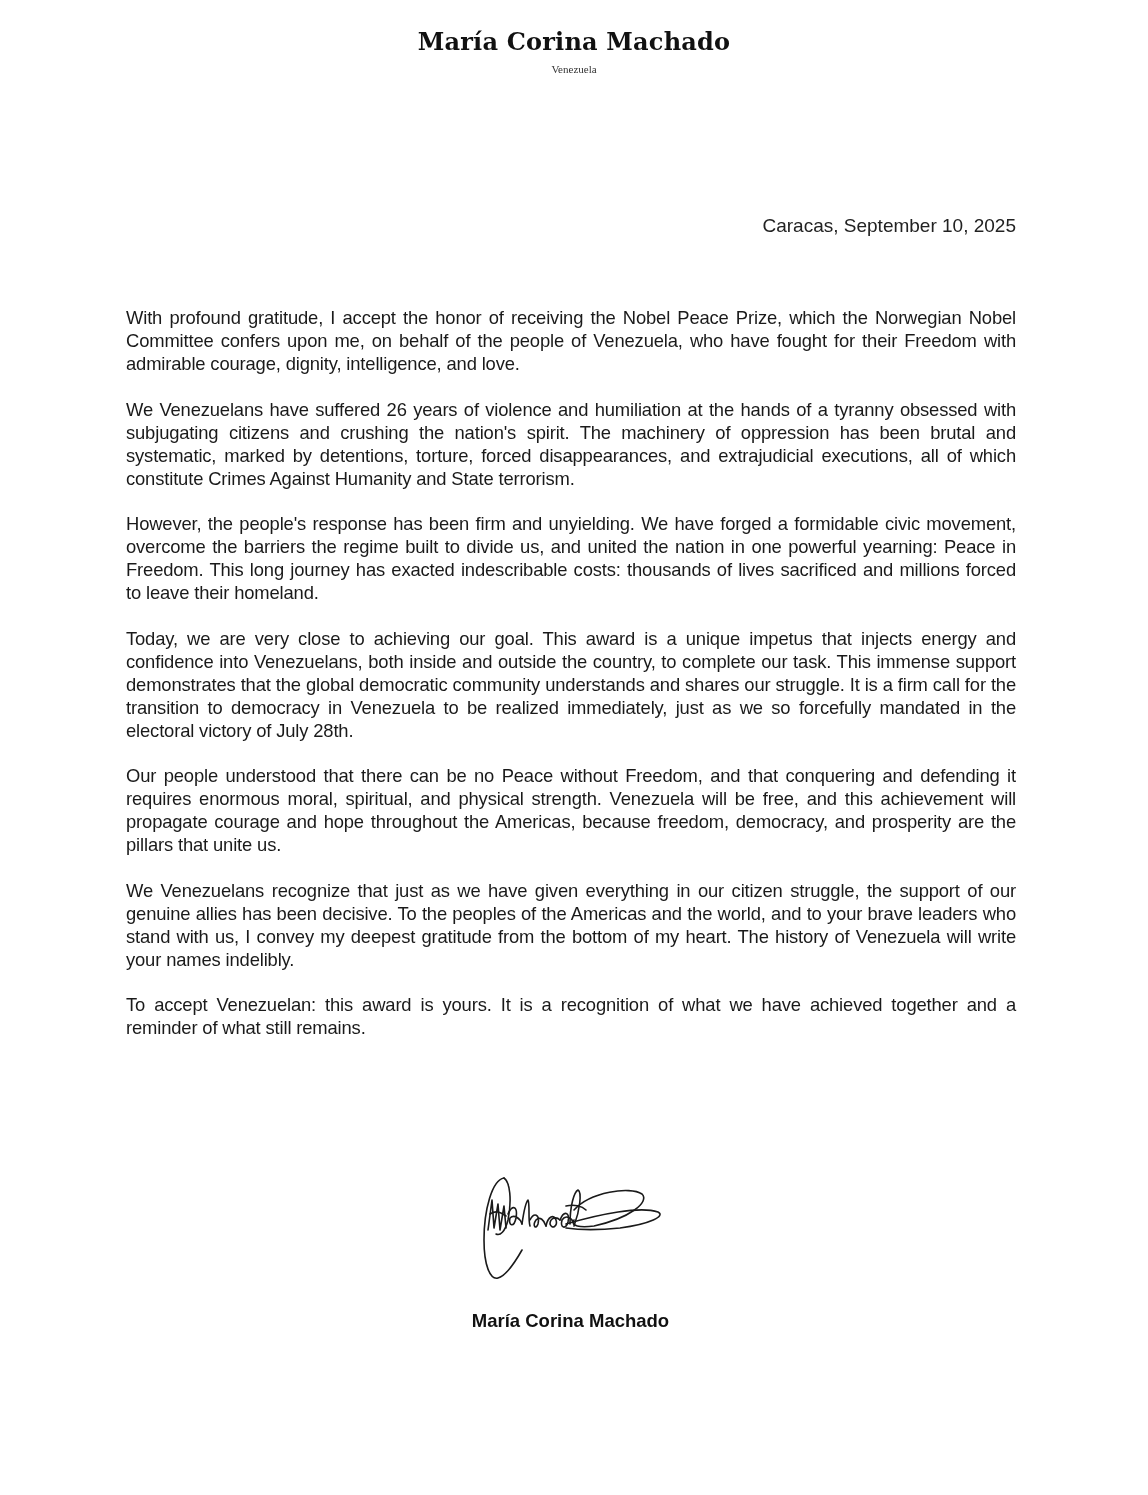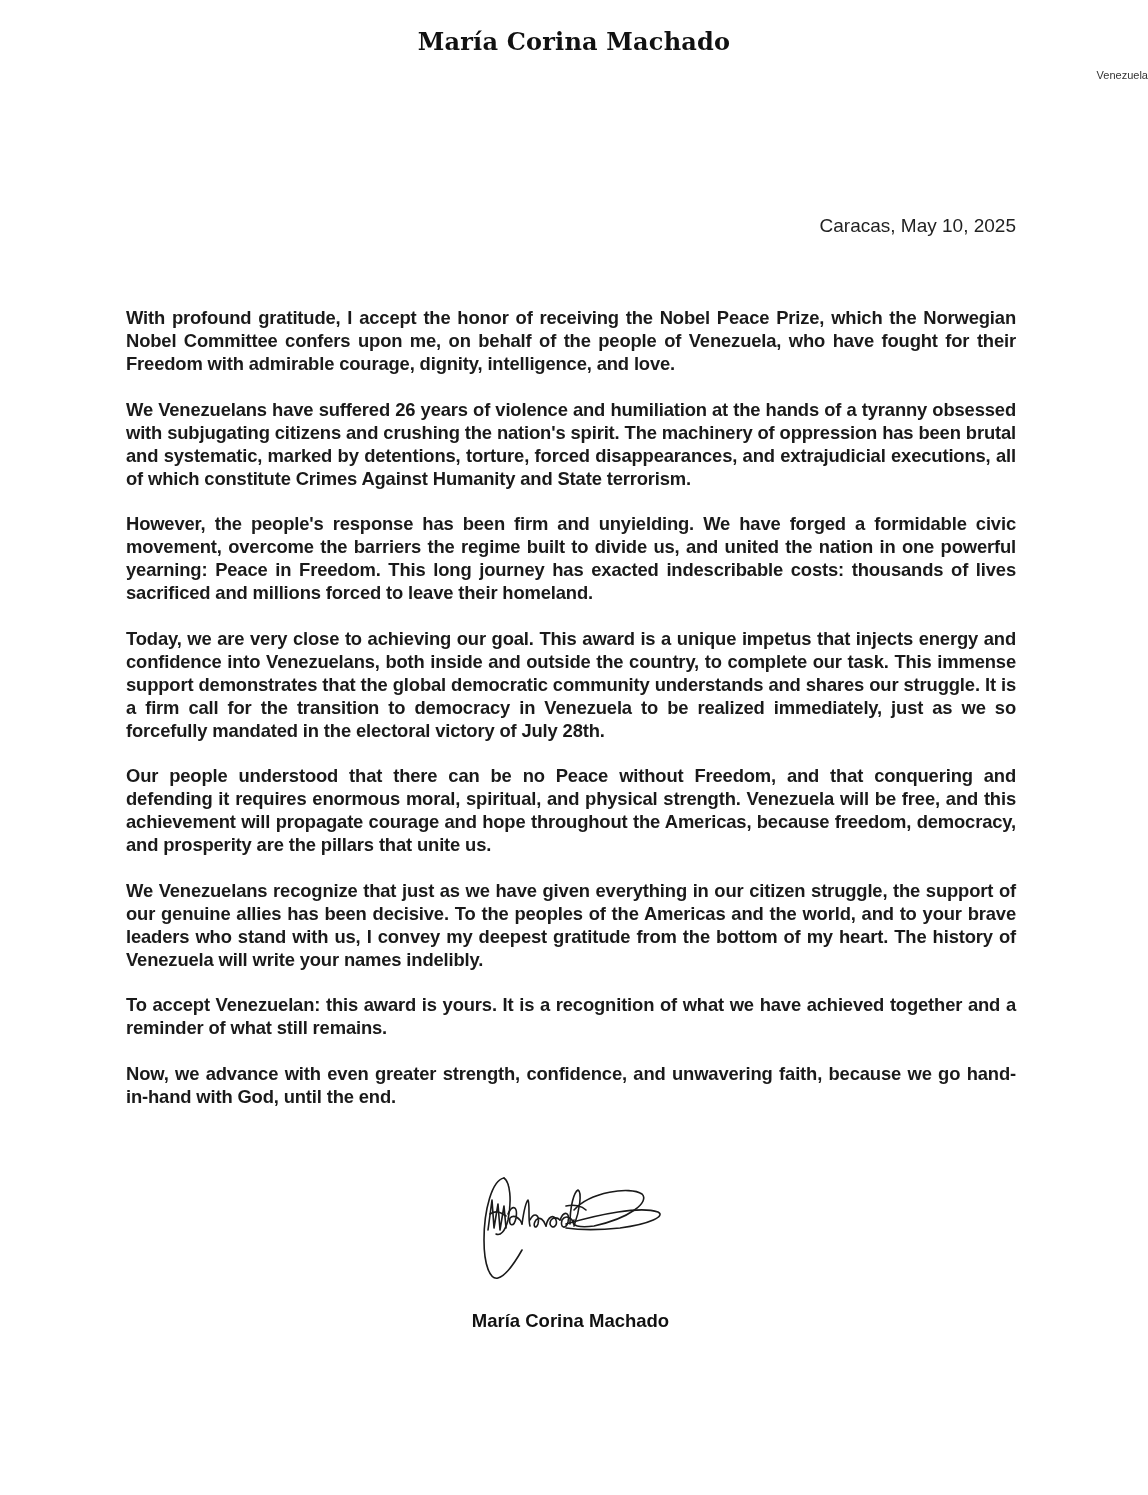--- a/index.html
+++ b/index.html
@@ -23,47 +23,45 @@
     }
     .letterhead-name {
       font-family: "DejaVu Serif", "Liberation Serif", serif;
       font-weight: bold;
       font-size: 24px;
       letter-spacing: 0.2px;
       color: #111111;
       line-height: 32px;
     }
     .letterhead-country {
-      font-family: Liberation Sans, sans-serif;
+      font-family: Liberation Serif, serif;
       font-size: 11px;
       color: #333333;
-      margin-top: 10px;
+      margin-top: 4px;
       line-height: 14px;
-      text-align: right;
     }
     .dateline {
       position: absolute;
       top: 214px;
       right: 132px;
       font-family: "Liberation Sans", sans-serif;
       font-size: 19px;
       color: #222222;
       line-height: 24px;
     }
     .letter-body {
       position: absolute;
       top: 306px;
       left: 126px;
       width: 890px;
       font-family: "Liberation Sans", sans-serif;
       font-size: 18.4px;
       line-height: 23px;
       color: #1a1a1a;
       letter-spacing: -0.15px;
-      font-weight: bold;
     }
     .letter-body p {
       margin: 0 0 22.5px 0;
       text-align: justify;
       text-align-last: left;
     }
     .signature-block {
       position: absolute;
       top: 1170px;
       left: 470px;
@@ -88,31 +86,30 @@
     }
   </style>
 </head>
 <body>
 
 <div class="letterhead">
   <div class="letterhead-name">María Corina Machado</div>
   <div class="letterhead-country">Venezuela</div>
 </div>
 
-<div class="dateline">Caracas, May 10, 2025</div>
+<div class="dateline">Caracas, September 10, 2025</div>
 
 <div class="letter-body">
   <p>With profound gratitude, I accept the honor of receiving the Nobel Peace Prize, which the Norwegian Nobel Committee confers upon me, on behalf of the people of Venezuela, who have fought for their Freedom with admirable courage, dignity, intelligence, and love.</p>
   <p>We Venezuelans have suffered 26 years of violence and humiliation at the hands of a tyranny obsessed with subjugating citizens and crushing the nation's spirit. The machinery of oppression has been brutal and systematic, marked by detentions, torture, forced disappearances, and extrajudicial executions, all of which constitute Crimes Against Humanity and State terrorism.</p>
   <p>However, the people's response has been firm and unyielding. We have forged a formidable civic movement, overcome the barriers the regime built to divide us, and united the nation in one powerful yearning: Peace in Freedom. This long journey has exacted indescribable costs: thousands of lives sacrificed and millions forced to leave their homeland.</p>
   <p>Today, we are very close to achieving our goal. This award is a unique impetus that injects energy and confidence into Venezuelans, both inside and outside the country, to complete our task. This immense support demonstrates that the global democratic community understands and shares our struggle. It is a firm call for the transition to democracy in Venezuela to be realized immediately, just as we so forcefully mandated in the electoral victory of July 28th.</p>
   <p>Our people understood that there can be no Peace without Freedom, and that conquering and defending it requires enormous moral, spiritual, and physical strength. Venezuela will be free, and this achievement will propagate courage and hope throughout the Americas, because freedom, democracy, and prosperity are the pillars that unite us.</p>
   <p>We Venezuelans recognize that just as we have given everything in our citizen struggle, the support of our genuine allies has been decisive. To the peoples of the Americas and the world, and to your brave leaders who stand with us, I convey my deepest gratitude from the bottom of my heart. The history of Venezuela will write your names indelibly.</p>
   <p>To accept Venezuelan: this award is yours. It is a recognition of what we have achieved together and a reminder of what still remains.</p>
-  <p>Now, we advance with even greater strength, confidence, and unwavering faith, because we go hand-in-hand with God, until the end.</p>
 </div>
 
 <div class="signature-block">
   <svg viewBox="0 0 220 125" xmlns="http://www.w3.org/2000/svg" fill="none" stroke="#1a1a1a" stroke-width="1.6" stroke-linecap="round" stroke-linejoin="round">
 
     <path d="M34 8 C 22 10, 14 40, 14 70 C 14 95, 20 110, 28 108 C 36 106, 44 94, 52 80"></path>
     <path d="M34 8 C 40 12, 42 30, 38 50 C 35 62, 30 66, 26 64"></path>
 
     <path d="M18 60 L 22 30 L 24 58 L 28 34 L 30 60 L 34 36 L 36 58"></path>
     <path d="M20 44 C 26 40, 30 42, 36 46"></path>

